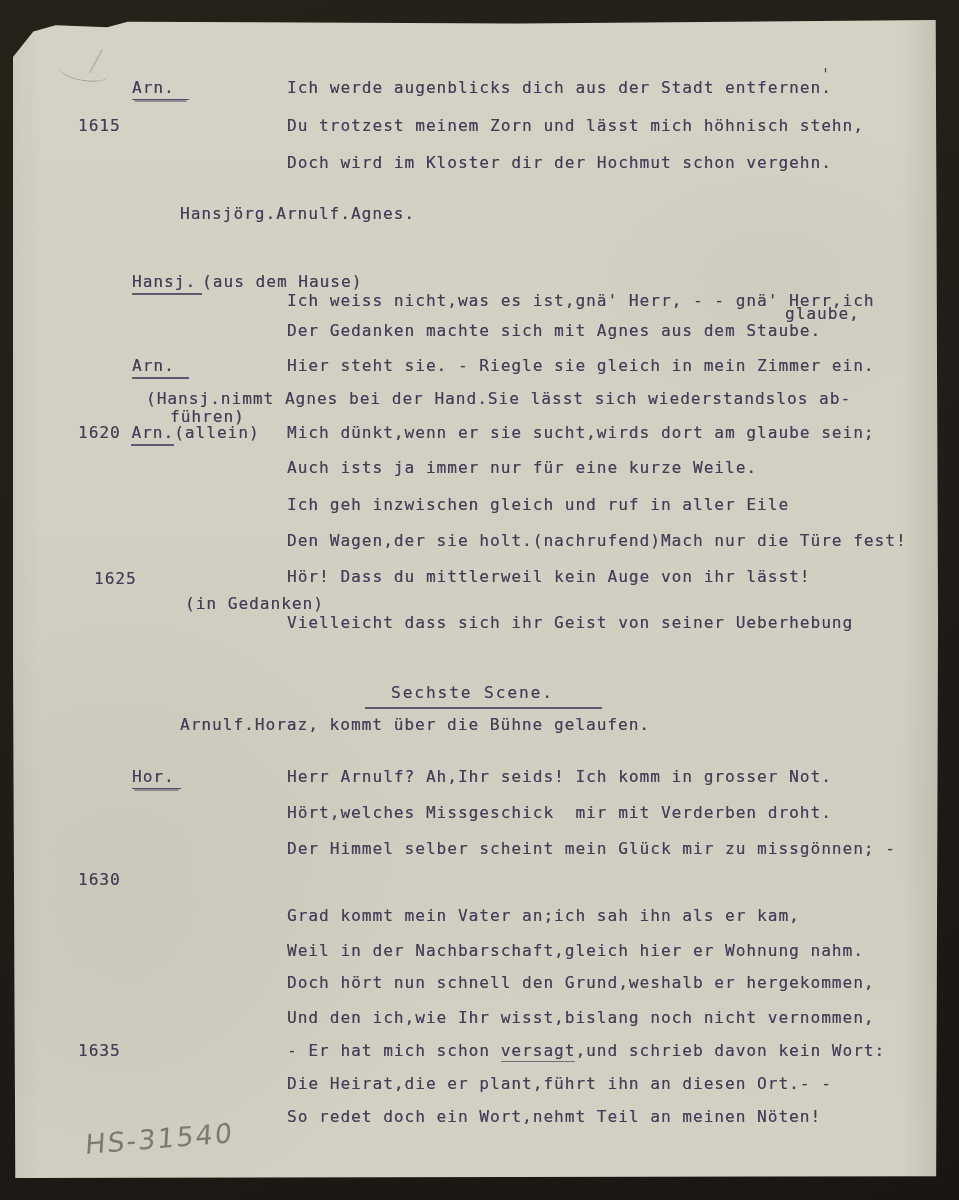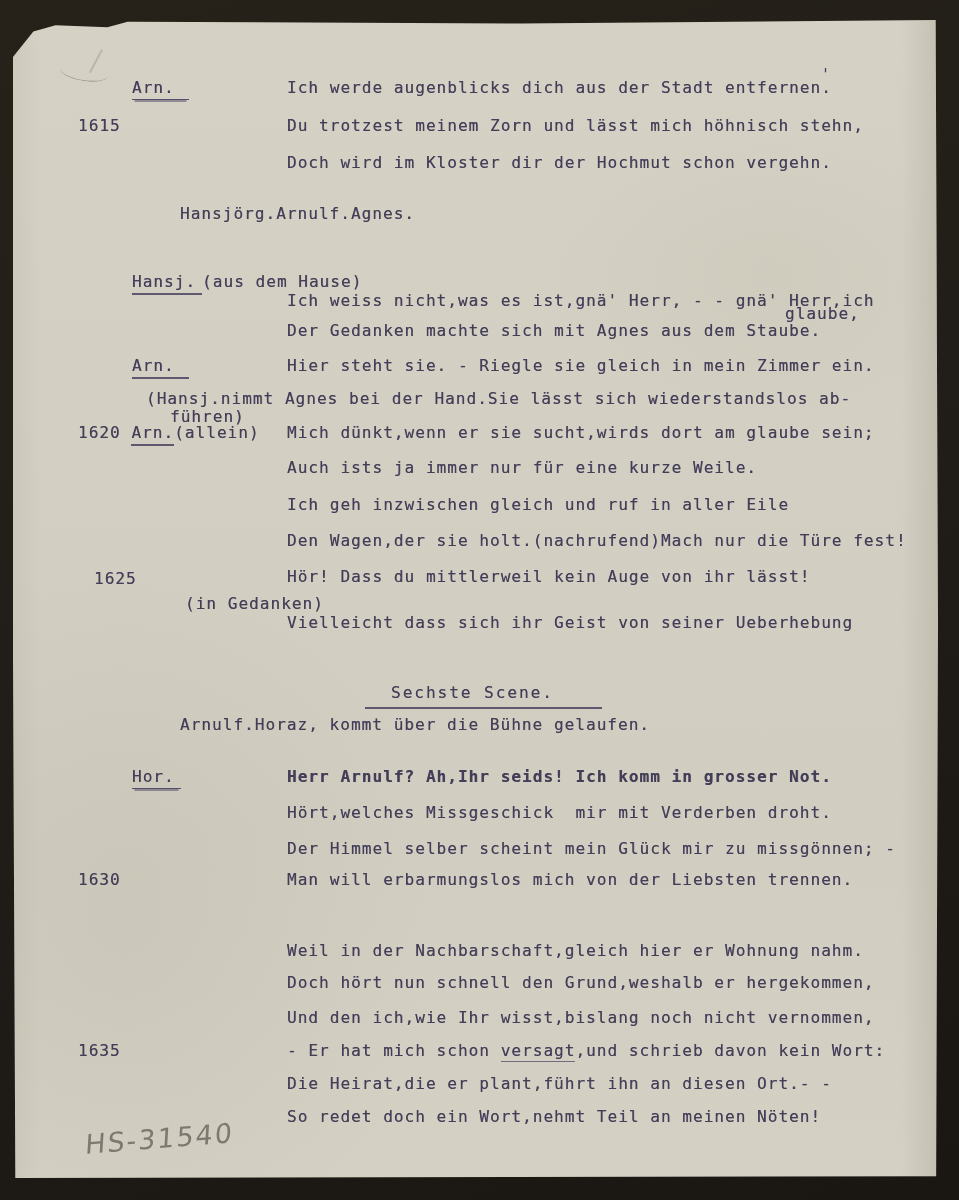--- a/index.html
+++ b/index.html
@@ -105,25 +105,25 @@
     <div class="line" style="left:274px;top:547px;">Hör! Dass du mittlerweil kein Auge von ihr lässt!</div>
 
     <div class="line" style="left:65px;top:549px;margin-left:16px;">1625</div>
     <div class="line" style="left:172px;top:574px;">(in Gedanken)</div>
     <div class="line" style="left:274px;top:593px;">Vielleicht dass sich ihr Geist von seiner Ueberhebung</div>
 
     <div class="line heading" style="left:352px;top:663px;padding-left:26px;padding-right:48px;">Sechste Scene.</div>
     <div class="line" style="left:167px;top:695px;">Arnulf.Horaz, kommt über die Bühne gelaufen.</div>
 
     <div class="line" style="left:119px;top:747px;"><span class="u2 ext-sm">Hor.</span></div>
-    <div class="line" style="left:274px;top:747px;font-weight:bold;">Herr Arnulf? Ah,Ihr seids! Ich komm in grosser Not.</div>
+    <div class="line" style="left:274px;top:747px;">Herr Arnulf? Ah,Ihr seids! Ich komm in grosser Not.</div>
     <div class="line" style="left:274px;top:783px;">Hört,welches Missgeschick  mir mit Verderben droht.</div>
     <div class="line" style="left:274px;top:819px;">Der Himmel selber scheint mein Glück mir zu missgönnen; -</div>
     <div class="line" style="left:65px;top:850px;">1630</div>
-    <div class="line" style="left:274px;top:850px;">Man will erbarmungslos mich von der Liebsten trennen.</div>
+    <div class="line" style="left:274px;top:886px;">Grad kommt mein Vater an;ich sah ihn als er kam,</div>
     <div class="line" style="left:274px;top:921px;">Weil in der Nachbarschaft,gleich hier er Wohnung nahm.</div>
     <div class="line" style="left:274px;top:953px;">Doch hört nun schnell den Grund,weshalb er hergekommen,</div>
     <div class="line" style="left:274px;top:988px;">Und den ich,wie Ihr wisst,bislang noch nicht vernommen,</div>
     <div class="line" style="left:65px;top:1021px;">1635</div>
     <div class="line" style="left:274px;top:1021px;"><span>- Er hat mich schon </span><span class="uw">versagt</span><span>,und schrieb davon kein Wort:</span></div>
     <div class="line" style="left:274px;top:1054px;">Die Heirat,die er plant,führt ihn an diesen Ort.- -</div>
     <div class="line" style="left:274px;top:1087px;">So redet doch ein Wort,nehmt Teil an meinen Nöten!</div>
 
     <div class="handwritten" style="left:72px;top:1103px;">HS-31540</div>
   </div>

